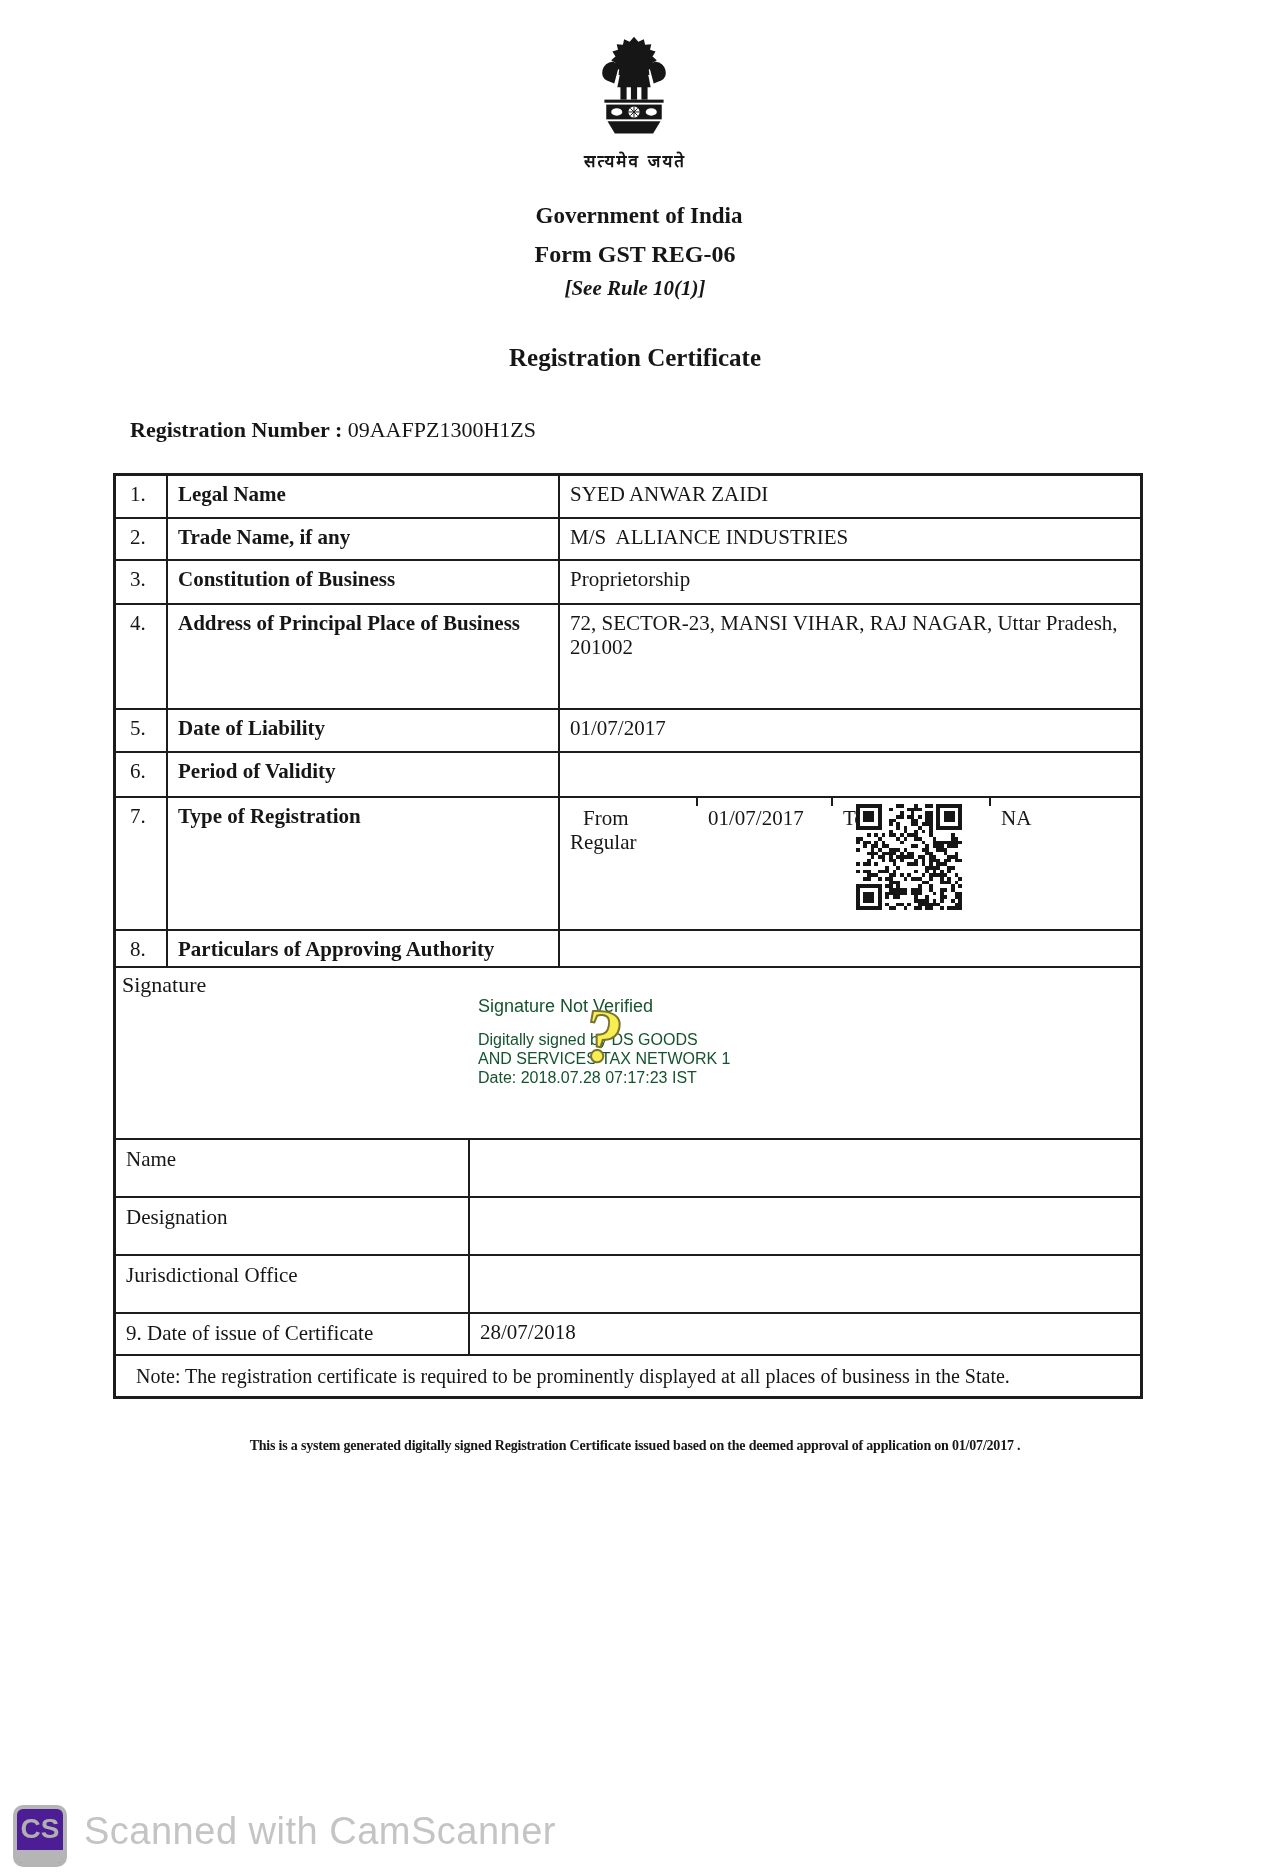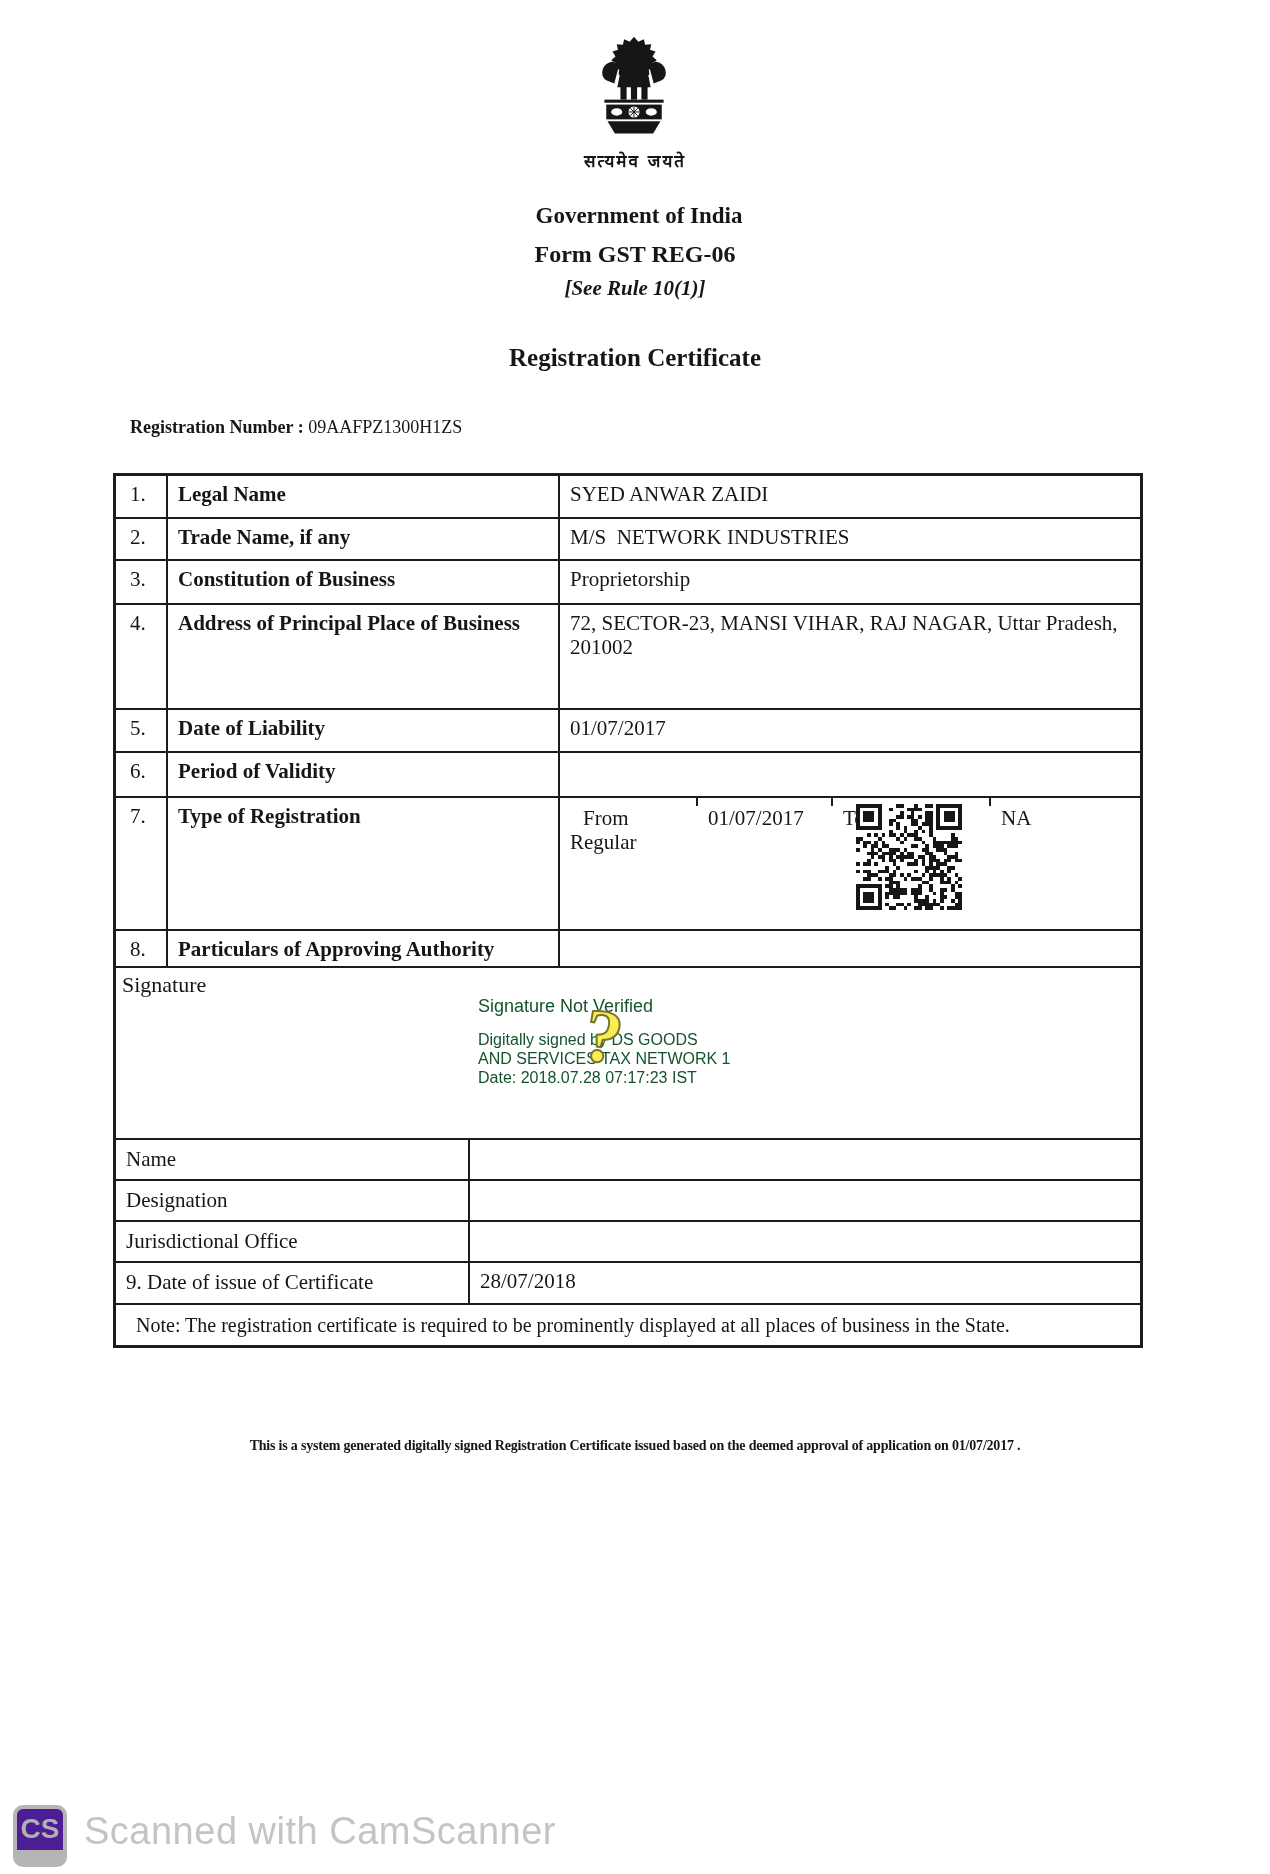--- a/index.html
+++ b/index.html
@@ -9,41 +9,41 @@
   }
   .abs { position:absolute; }
   .ctr { left:0; right:0; text-align:center; }
 
   
   .emblem-caption { top:149px; font-family:"DejaVu Sans", sans-serif; font-size:17px; font-weight:bold; letter-spacing:2px; }
   .gov-title   { top:203px; font-size:23px; font-weight:bold;margin-left:8px; }
   .form-title  { top:241px; font-size:24px; font-weight:bold; }
   .rule-line   { top:276px; font-size:21px; font-weight:bold; font-style:italic; }
   .cert-title  { top:344px; font-size:25px; font-weight:bold; }
-  .regnum-line { top:417px; left:130px; font-size:18px; }
+  .regnum-line { top:417px; left:130px; font-size:22px; }
   .regnum-line .lbl { font-weight:bold; }
 
   
   .gst-table {
     position:absolute; left:113px; top:473px; width:1030px;
     box-sizing:border-box; border:3px solid #1c1c1c; background:#fff;
     font-size:21px; line-height:24px;
   }
   .tr { display:flex; box-sizing:border-box; border-bottom:2px solid #1c1c1c; }
   .tr:last-child { border-bottom:none; }
   .td { box-sizing:border-box; border-right:2px solid #1c1c1c; padding:6px 8px 0 10px; overflow:hidden; }
   .td:last-child { border-right:none; }
   .td-num { width:52px; flex:none; padding-left:14px; }
   .td-label { width:392px; flex:none; font-weight:bold; }
   .td-value { flex:1; }
   .pre { white-space:pre-wrap; }
 
   .h-r1{height:43px} .h-r2{height:42px} .h-r3{height:44px} .h-r4{height:105px}
   .h-r5{height:43px} .h-r6{height:45px} .h-r7{height:133px} .h-r8{height:37px}
-  .h-sig{height:172px} .h-sm{height:41px} .h-dt{height:42px} .h-note{height:40px}
+  .h-sig{height:172px} .h-sm{height:58px} .h-dt{height:42px} .h-note{height:40px}
 
   
   .validity-cells { flex:1; display:flex; padding:13px;margin-top:32px; }
   .vcell { box-sizing:border-box; border-right:2px solid #1c1c1c; padding:8px 8px 0 10px; }
   .vcell:last-child { border-right:none; }
   .vc-from{width:125px; flex:none;} .vc-fromval{width:135px; flex:none;}
   .vc-to{width:158px; flex:none;} .vc-toval{flex:1;}
 
   
   .reg-type-cell { position:relative; padding-top:32px; }
@@ -131,21 +131,21 @@
 
     <div class="tr h-r1">
       <div class="td td-num">1.</div>
       <div class="td td-label">Legal Name</div>
       <div class="td td-value">SYED ANWAR ZAIDI</div>
     </div>
 
     <div class="tr h-r2">
       <div class="td td-num">2.</div>
       <div class="td td-label">Trade Name, if any</div>
-      <div class="td td-value pre">M/S  NETWORK INDUSTRIES</div>
+      <div class="td td-value pre">M/S  ALLIANCE INDUSTRIES</div>
     </div>
 
     <div class="tr h-r3">
       <div class="td td-num">3.</div>
       <div class="td td-label">Constitution of Business</div>
       <div class="td td-value">Proprietorship</div>
     </div>
 
     <div class="tr h-r4">
       <div class="td td-num">4.</div>

